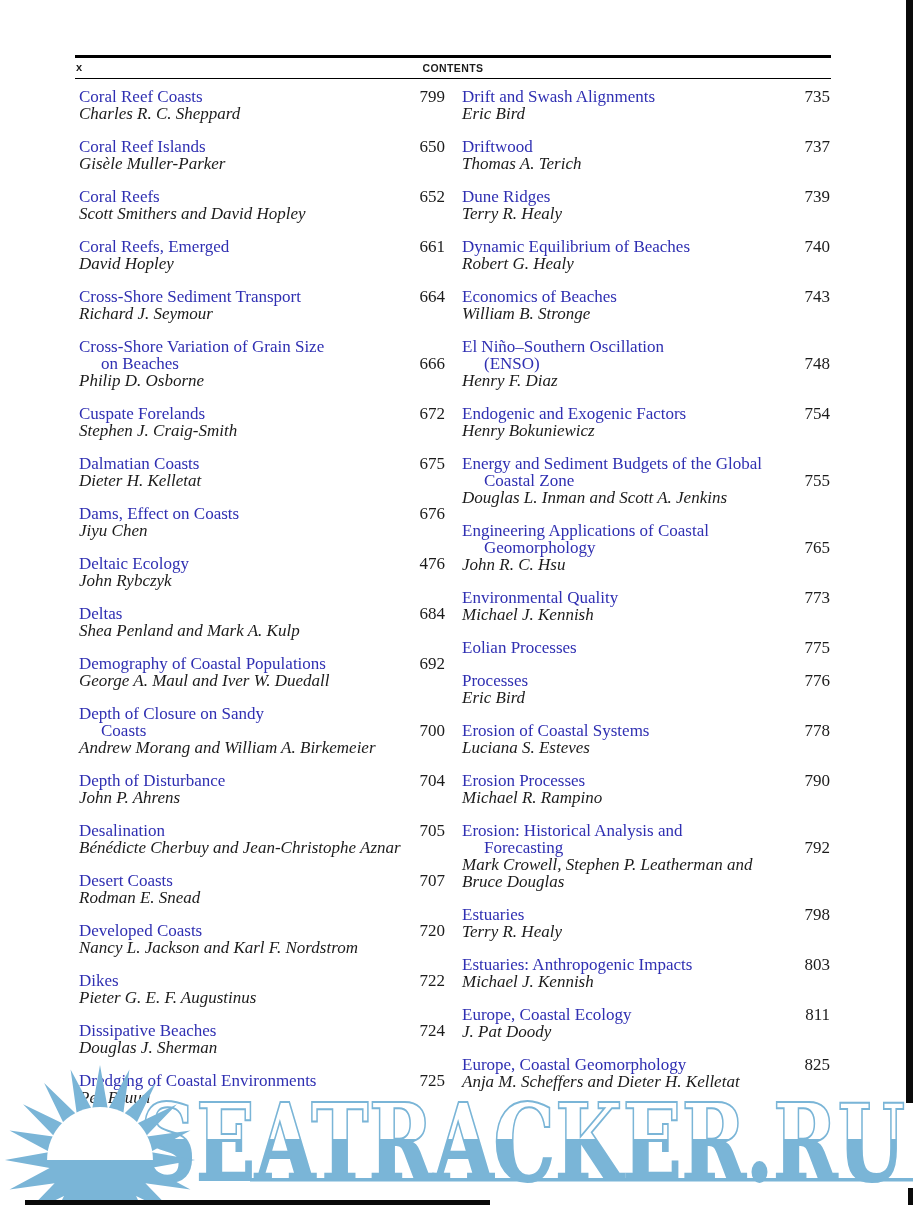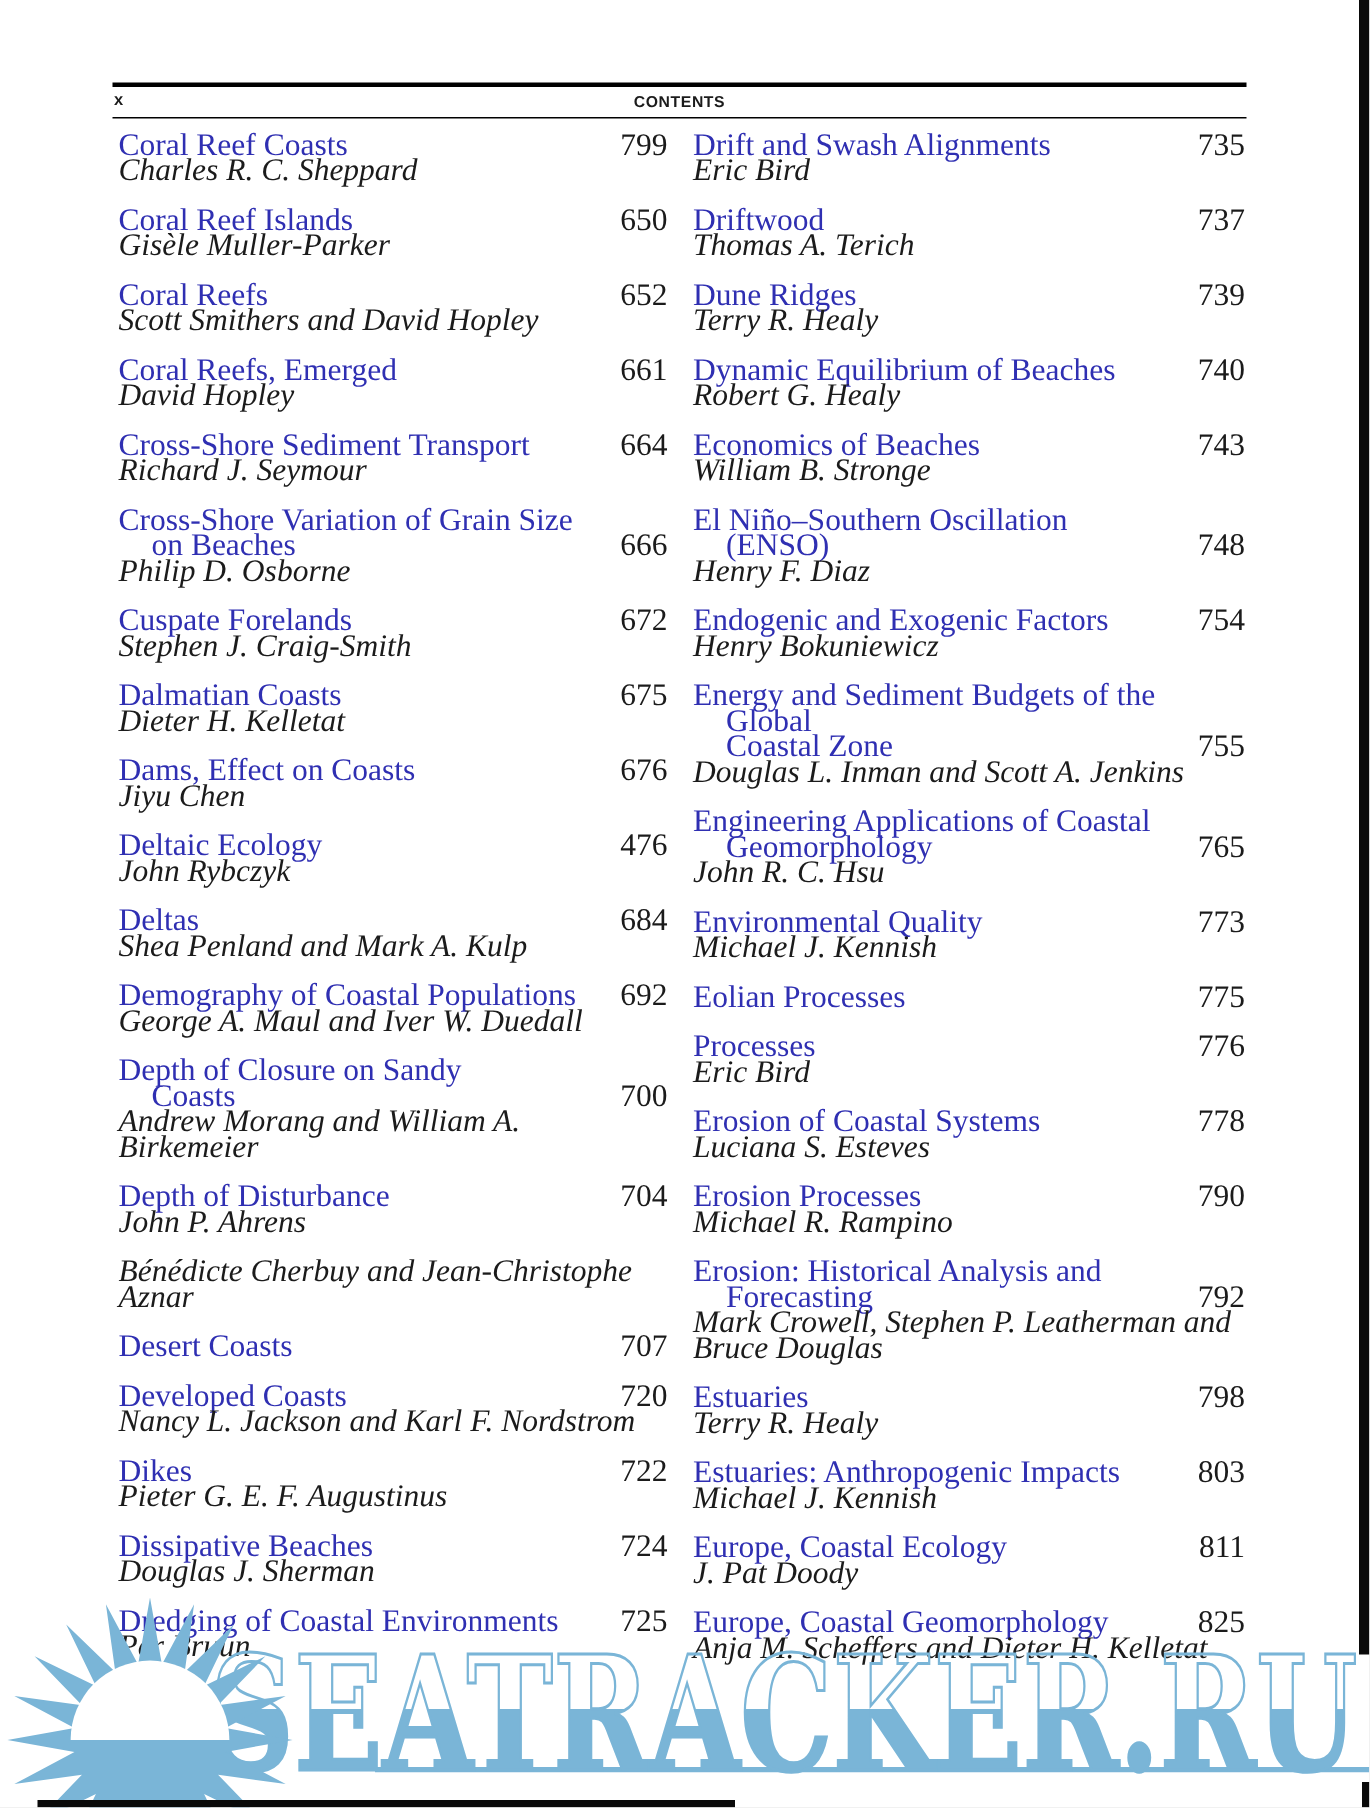--- a/index.html
+++ b/index.html
@@ -22,21 +22,21 @@
     position:absolute;left:1px;top:3px;
     font-family:"Liberation Sans",sans-serif;font-weight:bold;font-size:11px;
   }
   .contents-title{
     position:absolute;left:0;right:0;top:4px;text-align:center;
     font-family:"Liberation Sans",sans-serif;font-weight:bold;font-size:10.5px;
     letter-spacing:.4px;
   }
   .rule-bottom{height:1.5px;background:#000;margin-top:3px;}
   
-  .col{position:absolute;top:88px;font-size:21px;line-height:17px;font-family:Liberation Serif, serif;}
+  .col{position:absolute;top:88px;font-size:17px;line-height:17px;font-family:Liberation Serif, serif;}
   .col-left{left:79px;width:366px;}
   .col-right{left:462px;width:368px;}
   .entry{margin-bottom:16px;}
   .trow{display:flex;justify-content:space-between;align-items:flex-end;}
   .title{
     color:var(--title-blue);white-space:pre-line;
     padding-left:22px;text-indent:-22px;
   }
   .page-num{margin-left:8px;flex:0 0 auto;}
   .author{font-style:italic;white-space:pre-line;}
@@ -166,27 +166,32 @@
       <div class="author">Andrew Morang and William A. Birkemeier</div>
     </div>
       <div class="entry">
       <div class="trow">
         <span class="title">Depth of Disturbance</span>
         <span class="page-num">704</span>
       </div>
       <div class="author">John P. Ahrens</div>
     </div>
       <div class="entry">
+      <div class="trow">
+        <span class="title">Desalination</span>
+        <span class="page-num">705</span>
+      </div>
       <div class="author">Bénédicte Cherbuy and Jean-Christophe Aznar</div>
     </div>
       <div class="entry">
       <div class="trow">
         <span class="title">Desert Coasts</span>
         <span class="page-num">707</span>
       </div>
+      <div class="author">Rodman E. Snead</div>
     </div>
       <div class="entry">
       <div class="trow">
         <span class="title">Developed Coasts</span>
         <span class="page-num">720</span>
       </div>
       <div class="author">Nancy L. Jackson and Karl F. Nordstrom</div>
     </div>
       <div class="entry">
       <div class="trow">

